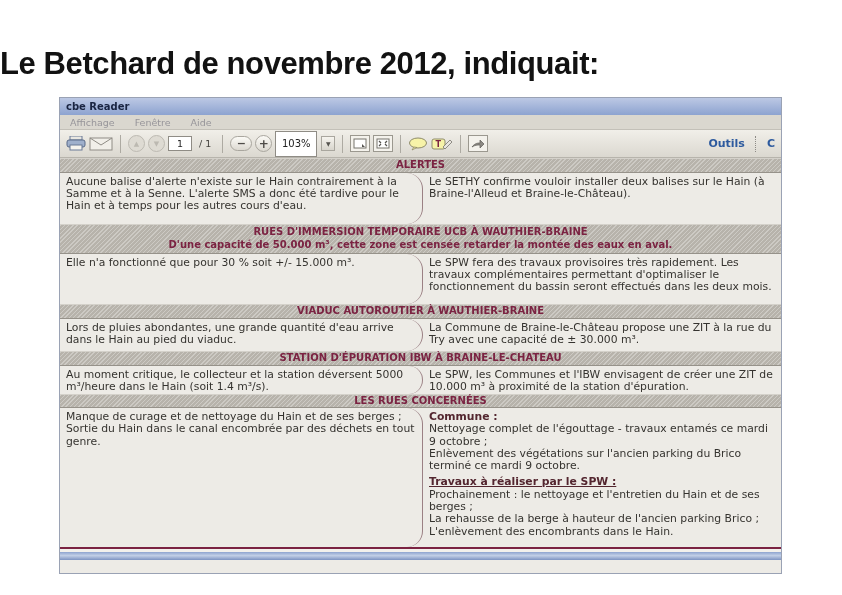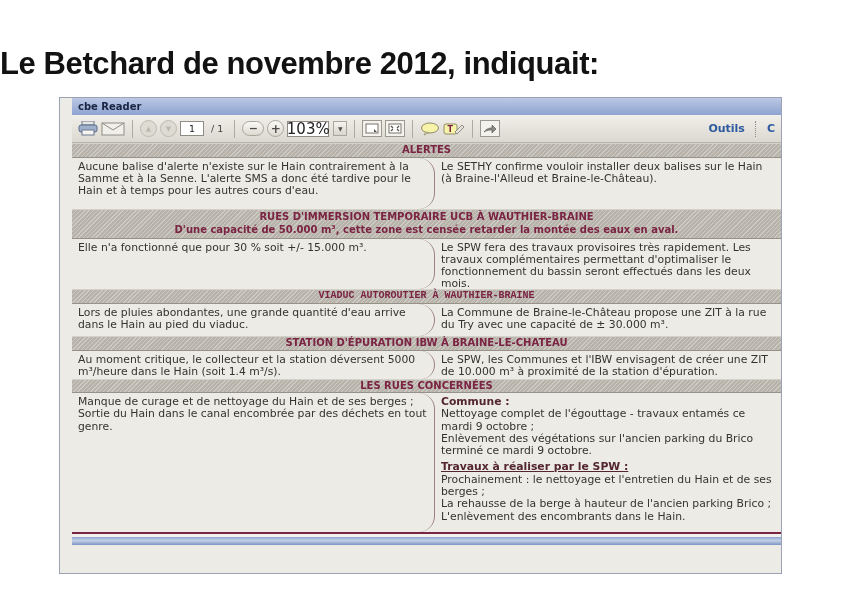--- a/index.html
+++ b/index.html
@@ -10,21 +10,21 @@
   
   .slide-title{
     position:absolute;top:46px;left:0;width:100%;text-align:left;
     font-family:"Liberation Sans",sans-serif;font-size:31px;font-weight:600;
     letter-spacing:-0.4px;color:#121212;
   }
   
   .app-window{
     position:absolute;left:59px;top:97px;width:723px;height:477px;
     border:1px solid #9aa2b4;box-sizing:border-box;background:#edebe6;
-    display:flex;flex-direction:column;overflow:hidden;padding-left:12px;
+    display:flex;flex-direction:column;overflow:hidden;
   }
   .titlebar{
     height:17px;flex:0 0 17px;background:linear-gradient(#bcc8e4,#8da3d0);
     display:flex;align-items:center;padding:0 6px;box-sizing:border-box;
   }
   .titlebar-text{font-size:10px;font-weight:bold;color:#1a2542;}
   .menubar{
     height:15px;flex:0 0 15px;background:#dad7cf;border-bottom:1px solid #c3c0b8;
     display:flex;align-items:center;gap:20px;padding:0 10px;box-sizing:border-box;
   }
@@ -48,22 +48,22 @@
   .zoomout-glyph::before{content:"−";font-weight:bold;font-size:11px;}
   .zoomin-glyph::before{content:"+";font-weight:bold;font-size:12px;}
   .navup-glyph::before{content:"▲";font-size:7px;}
   .navdown-glyph::before{content:"▼";font-size:7px;}
   .page-box{
     width:24px;height:15px;background:#ffffff;border:1px solid #8f8c85;
     font-size:9.5px;color:#222;display:flex;align-items:center;justify-content:center;box-sizing:border-box;
   }
   .page-total{font-size:9.5px;color:#44423e;margin:0 4px;}
   .zoom-box{
-    width:42px;height:16px;background:#ffffff;border:1px solid #8f8c85;
-    font-size:15px;color:#222;display:flex;align-items:center;justify-content:center;box-sizing:border-box;
+    width:42px;height:26px;background:#ffffff;border:1px solid #8f8c85;
+    font-size:10px;color:#222;display:flex;align-items:center;justify-content:center;box-sizing:border-box;
   }
   .dropdown-btn{
     width:14px;height:15px;border:1px solid #a9a69e;background:linear-gradient(#f6f4ee,#d8d5cd);
     display:flex;align-items:center;justify-content:center;font-size:6px;color:#55534e;box-sizing:border-box;margin-left:1px;
   }
   .dropdown-btn::before{content:"▼";}
   .sq-icon{
     width:20px;height:17px;border:1px solid #9b988f;background:#f4f2ec;
     display:flex;align-items:center;justify-content:center;box-sizing:border-box;
   }
@@ -79,21 +79,21 @@
   .tbl-header .h-right{flex:1;padding-left:7px;}
   .band{
     background-color:#b7b3ab;
     background-image:repeating-linear-gradient(135deg,rgba(255,255,255,0.30) 0px,rgba(255,255,255,0.30) 1px,transparent 1px,transparent 3px);
     border-top:1px solid #d4d1ca;border-bottom:1px solid #96928a;box-sizing:border-box;
     display:flex;flex-direction:column;align-items:center;justify-content:center;
     font-size:10px;font-weight:bold;color:#7b2342;text-align:center;line-height:12.5px;
   }
   .band-1{height:20px;flex:0 0 14px;}
   .band-2{height:30px;flex:0 0 30px;}
-  .band-3{height:15px;flex:0 0 15px;font-family:Liberation Mono, monospace;}
+  .band-3{height:15px;flex:0 0 15px;}
   .band-4{height:15px;flex:0 0 15px;}
   .band-5{height:26px;flex:0 0 14px;text-align:right;}
   .t-row{display:flex;background:#edebe6;overflow:hidden;box-sizing:border-box;}
   .row-1{height:51px;flex:0 0 51px;}
   .row-2{height:50px;flex:0 0 50px;}
   .row-3{height:32px;flex:0 0 32px;justify-content:space-between;}
   .row-4{height:28px;flex:0 0 28px;}
   .row-5{height:139px;flex:0 0 139px;}
   .cell{
     font-size:10.8px;line-height:12.3px;color:#35332f;
@@ -115,20 +115,25 @@
 <body>
 
 <div class="slide-title">Le Betchard de novembre 2012, indiquait:</div>
 
 <div class="app-window">
 
   <div class="titlebar">
     <span class="titlebar-text">cbe Reader</span>
   </div>
 
+  <div class="menubar">
+    <span class="menu-item">Affichage</span>
+    <span class="menu-item">Fenêtre</span>
+    <span class="menu-item">Aide</span>
+  </div>
 
   <div class="toolbar">
     <span class="tb-btn">
       <svg width="20" height="15" viewBox="0 0 20 15">
         <rect x="4" y="0" width="12" height="4" fill="#e9e7e1" stroke="#6b7a96" stroke-width="1"></rect>
         <rect x="1" y="4" width="18" height="7" rx="2" fill="#9fb0cc" stroke="#5b6b88" stroke-width="1"></rect>
         <rect x="4" y="9" width="12" height="5" fill="#f6f4ee" stroke="#6b7a96" stroke-width="1"></rect>
       </svg>
     </span>
     <span class="tb-btn">

